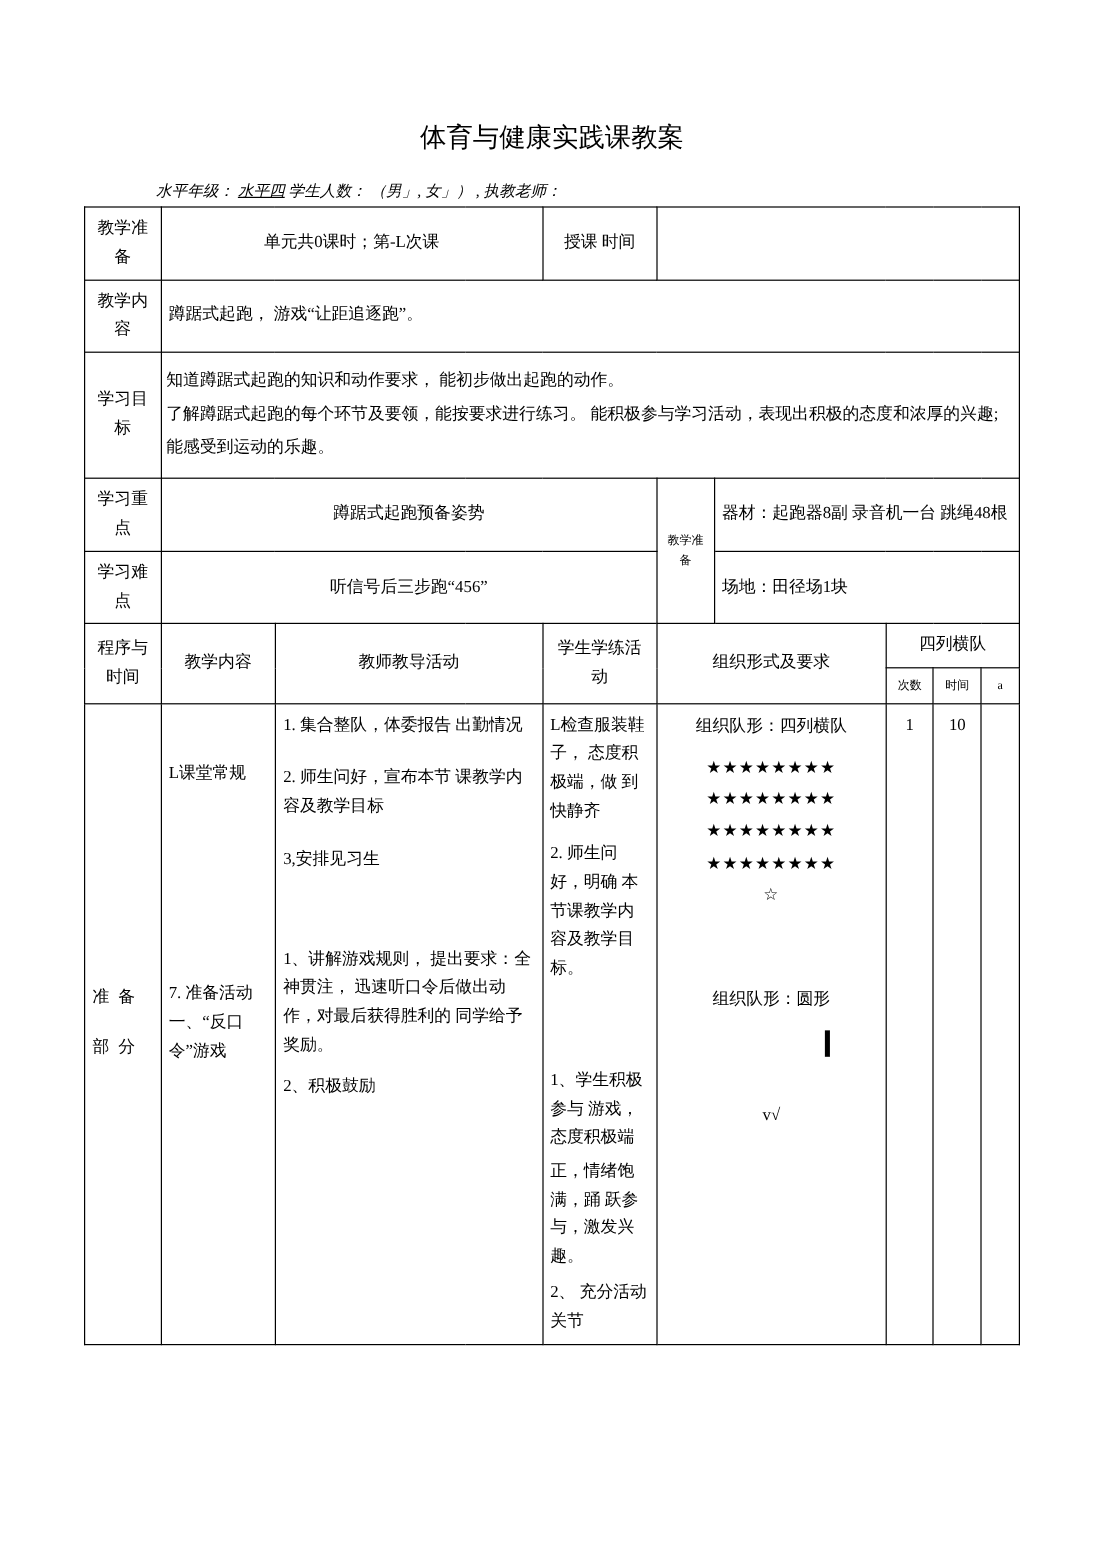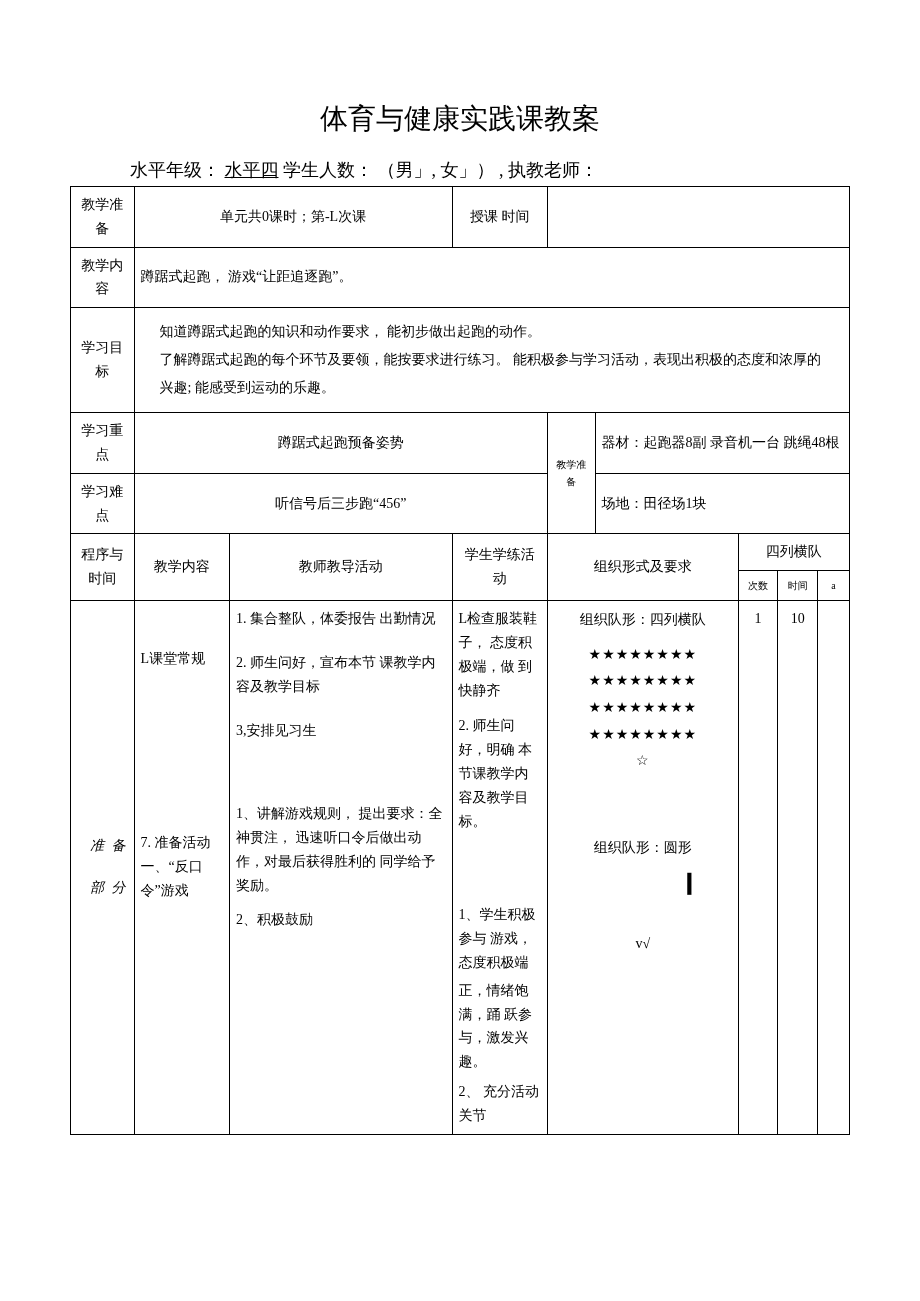--- a/index.html
+++ b/index.html
@@ -7,28 +7,29 @@
     font-size: 14px;
     color: #000;
     background: #fff;
     margin: 0;
     padding: 60px 70px;
     width: 920px;
     box-sizing: border-box;
   }
   h1 {
     text-align: center;
-    font-size: 28px;
+    font-size: 22px;
     font-weight: normal;
     margin: 40px 0 20px 0;
   }
   .meta-line {
     margin-left: 60px;
     margin-bottom: 4px;
-    font-size: 18px;
+    font-size: 13px;
+    font-style: italic;
   }
   .meta-line .underline {
     text-decoration: underline;
   }
   table {
     border-collapse: collapse;
     width: 100%;
     table-layout: fixed;
   }
   td, th {
@@ -36,27 +37,26 @@
     padding: 6px 6px;
     vertical-align: middle;
     font-size: 14px;
     line-height: 1.7;
     word-break: break-all;
   }
   .center { text-align: center; }
   .vtop { vertical-align: top; }
   .small { font-size: 10px; }
   .vert-label {
-    text-align: right;
+    text-align: left;
     letter-spacing: 2px;
-    font-style: italic;
   }
   .stars { letter-spacing: 1px; text-align:center; }
   .form-block { text-align:center; line-height:1.9; }
-  .goals { line-height: 2.0; padding: 10px 25px; }
+  .goals { line-height: 2.0; padding: 10px 4px; }
 </style>
 </head>
 <body>
 
 <h1>体育与健康实践课教案</h1>
 
 <div class="meta-line">
   <span>水平年级：</span>
   <span class="underline">水平四</span>
   <span> 学生人数：</span>

